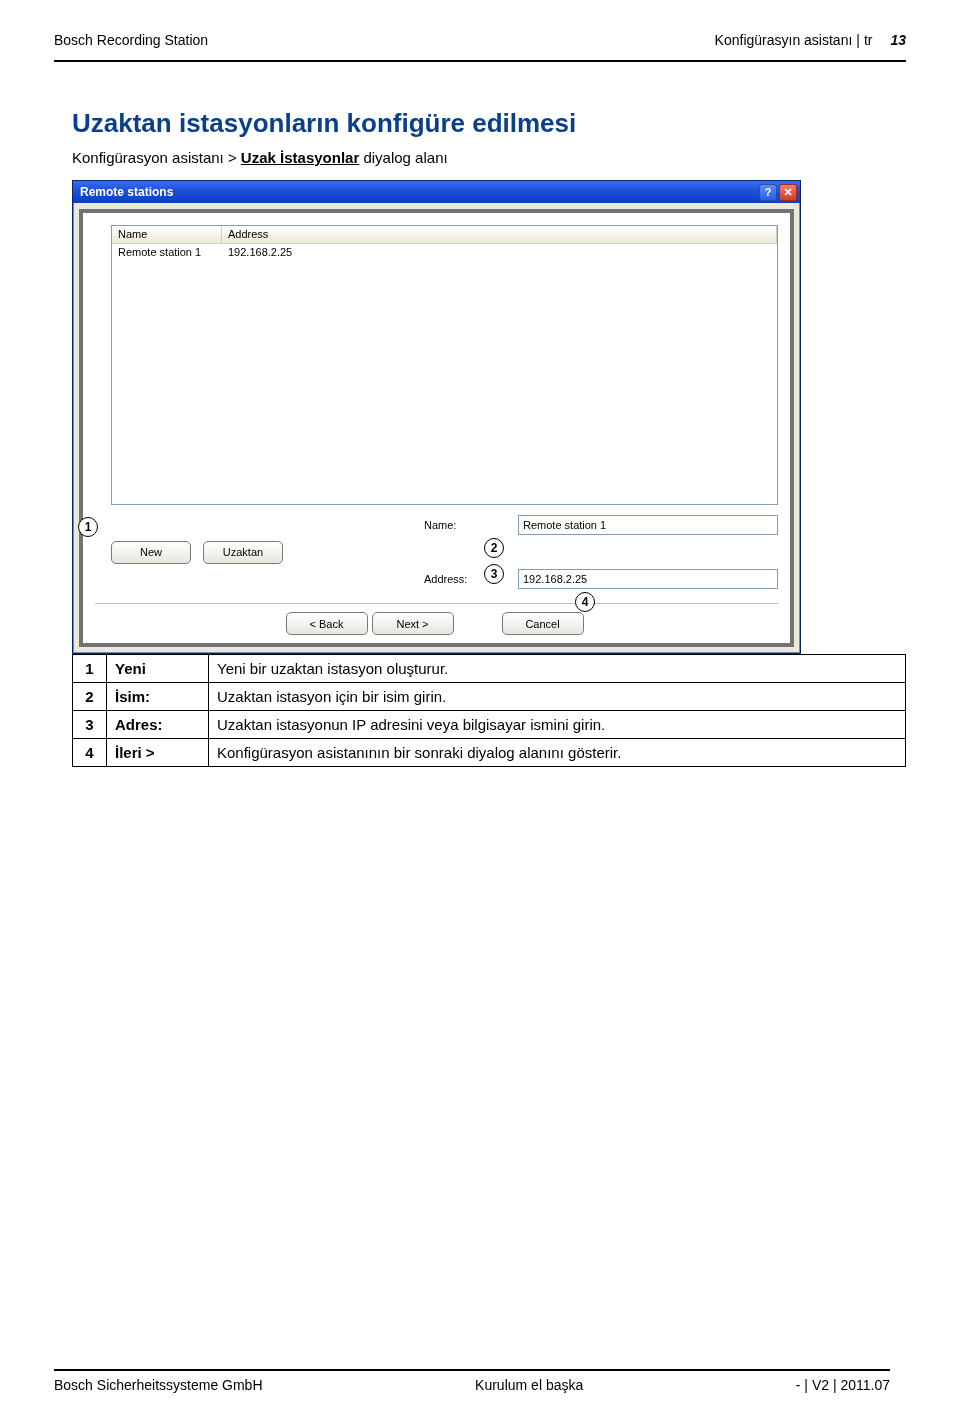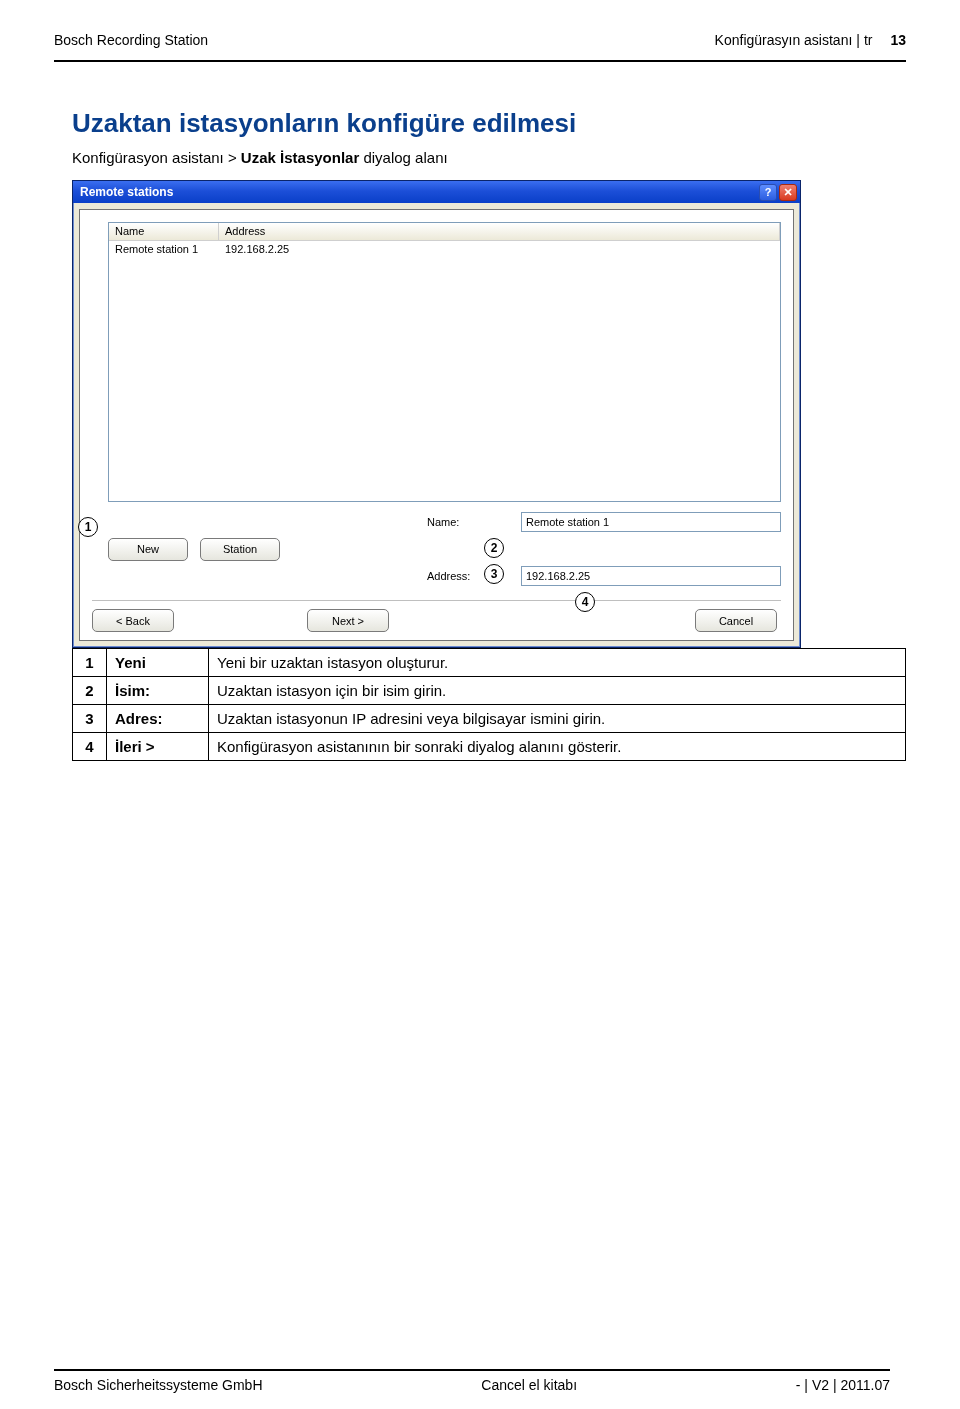--- a/index.html
+++ b/index.html
@@ -14,21 +14,21 @@
   .page-header {
     display: flex;
     justify-content: space-between;
     align-items: baseline;
     padding: 32px 54px 8px 54px;
     font-size: 14px;
   }
   .page-header .hdr-left { font-size: 14px; }
   .page-header .hdr-right { font-size: 14px; }
   .page-header .hdr-right .pipe { margin: 0 4px; }
-  .page-header .page-num { font-weight: bold; margin-left: 14px; }
+  .page-header .page-num { font-weight: bold; margin-left: 14px; font-style: italic; }
   .hr-top {
     border: none;
     border-top: 2px solid #000;
     margin: 4px 54px 0 54px;
   }
   .content { padding: 46px 54px 0 54px; }
   .section-row { display: flex; }
   .section-num {
     width: 122px;
     font-size: 26px;
@@ -40,21 +40,21 @@
   .section-title {
     font-size: 26px;
     font-weight: bold;
     color: #0a3f8c;
     margin-bottom: 10px;
   }
   .section-sub {
     font-size: 15px;
     margin-bottom: 14px;
   }
-  .bold { font-weight: bold; }
+  .bold { font-weight: bold; text-decoration: underline; }
 
   
   .dialog {
     width: 729px;
     border: 1px solid #0a246a;
     background: #ece9d8;
     font-size: 11px;
     box-shadow: 0 0 0 1px #6b8ace inset;
   }
   .titlebar {
@@ -76,21 +76,21 @@
     font-family: Arial;
     font-size: 11px;
     font-weight: bold;
     cursor: default;
   }
   .tb-help { background: linear-gradient(to bottom,#5d8dff,#2b5de0); border:1px solid #2a4db0; color:#fff;}
   .tb-close { background: linear-gradient(to bottom,#f08070,#d83a20); border:1px solid #a82a10; color:#fff;}
   .dlg-inner {
     background: #fff;
     margin: 6px;
-    border: 1px solid #737373;
+    border: 4px solid #737373;
     padding: 12px 12px 8px 12px;
   }
   .list-area {
     border: 1px solid #7f9db9;
     margin-left: 16px;
     height: 280px;
     background: #fff;
     position: relative;
     overflow: hidden;
   }
@@ -148,21 +148,21 @@
     padding: 1px 4px;
     font-family: Arial;
   }
   .dlg-sep {
     margin: 14px 0 8px 0;
     border: none;
     border-top: 1px solid #bfbfbf;
   }
   .navrow {
     display: flex;
-    justify-content: space-between;
+    justify-content: center;
     gap: 4px;
     padding-right: 4px;
   }
   .navrow .winbtn { width: 82px; }
   .navrow .spacer { width: 40px; }
 
   .callout {
     position: absolute;
     width: 20px; height: 20px;
     border: 1.5px solid #000;
@@ -249,21 +249,21 @@
                 <div class="col col-addr">Address</div>
               </div>
               <div class="list-row">
                 <div class="cell cell-name">Remote station 1</div>
                 <div class="cell cell-addr">192.168.2.25</div>
               </div>
             </div>
 
             <div class="btnrow1">
               <div class="winbtn">New</div>
-              <div class="winbtn">Station</div>
+              <div class="winbtn">Uzaktan</div>
               <div class="field-pair">
                 <label>Name:</label>
                 <input type="text" value="Remote station 1" style="">
                 <label>Address:</label>
                 <input type="text" value="192.168.2.25" style="">
               </div>
             </div>
 
             <hr class="dlg-sep">
 
@@ -304,16 +304,16 @@
         </table>
 
     </div>
   </div>
 </div>
 
 <div class="page-footer">
   <hr class="hr-bot">
   <div class="ftr-row">
     <span>Bosch Sicherheitssysteme GmbH</span>
-    <span>Cancel el kitabı</span>
+    <span>Kurulum el başka</span>
     <span>- | V2 | 2011.07</span>
   </div>
 </div>
 
 </body></html>

